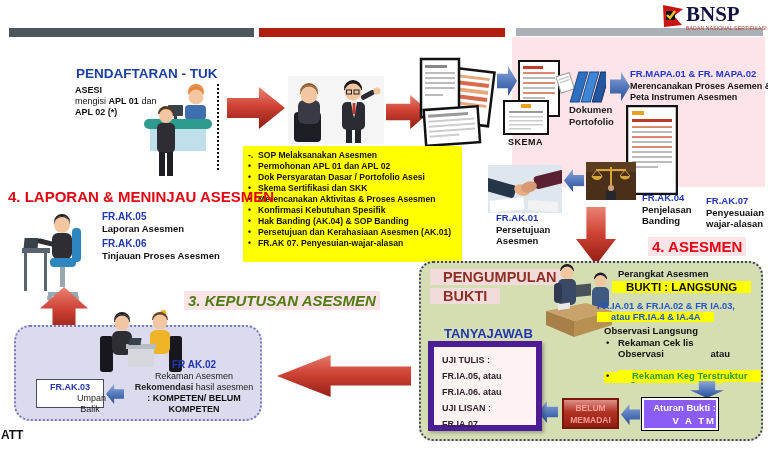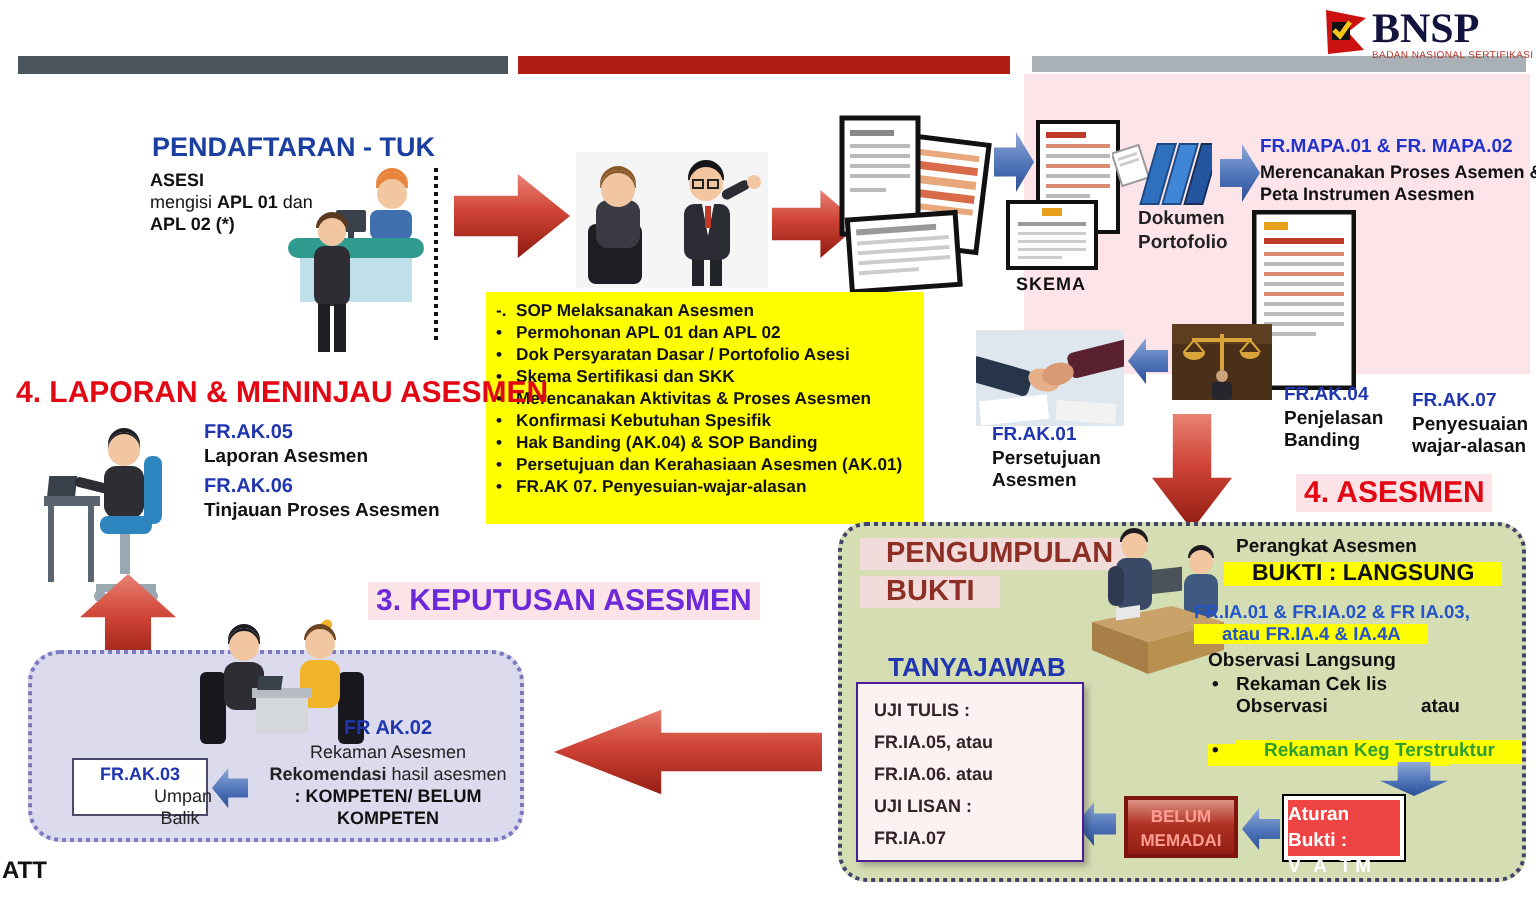--- a/index.html
+++ b/index.html
@@ -18,21 +18,21 @@
   
   .pink-panel{left:512px;top:37px;width:253px;height:150px;background:#fce4e8;}
   .green-panel{left:419px;top:261px;width:344px;height:180px;background:#d5ddb3;
                border:2px dotted #44446a;border-radius:14px;box-sizing:border-box;}
   .purple-panel{left:14px;top:325px;width:248px;height:96px;background:#dcdaed;
                 border:2px dotted #7a7ac0;border-radius:16px;box-sizing:border-box;}
   .yellow-box{left:243px;top:146px;width:219px;height:116px;background:#ffff00;padding:4px 5px;box-sizing:border-box;}
   
   .sec-title{font-weight:bold;font-size:15px;color:#e30613;white-space:nowrap;}
   .sec-pinkbg{background:#fbe3e8;padding:1px 4px;}
-  .t3{color:#6d28d9;}
+  .t3{color:#4d7c0f;font-style:italic;}
   
   .b{font-weight:bold;}
   .blue{color:#2036b1;}
   .s9{font-size:9px;line-height:11px;}
   .s95{font-size:9.5px;line-height:11.5px;}
   .s10{font-size:10px;line-height:12px;}
   .nw{white-space:nowrap;}
   .hl-y{background:#ffff00;padding:0 14px;}
   .hl-p{background:#f2dcdb;padding:0 13px;}
   .green-t{color:#2e9e33;}
@@ -48,28 +48,28 @@
   .red-a{background:linear-gradient(180deg,#e98273,#cf4335 45%,#8e1b10);filter:drop-shadow(1px 1px 1px rgba(0,0,0,.35));}
   .blue-a{background:linear-gradient(180deg,#8fa9d8,#4f74b8 55%,#2d4f96);filter:drop-shadow(1px 1px 1px rgba(0,0,0,.3));}
   .a-right{clip-path:polygon(0% 26%,55% 26%,55% 0%,100% 50%,55% 100%,55% 74%,0% 74%);}
   .a-left{clip-path:polygon(100% 26%,45% 26%,45% 0%,0% 50%,45% 100%,45% 74%,100% 74%);}
   .a-up{clip-path:polygon(26% 100%,26% 45%,0% 45%,50% 0%,100% 45%,74% 45%,74% 100%);}
   .a-down{clip-path:polygon(26% 0%,74% 0%,74% 55%,100% 55%,50% 100%,0% 55%,26% 55%);}
   .a-left-big{clip-path:polygon(100% 30%,40% 30%,40% 6%,0% 50%,40% 94%,40% 70%,100% 70%);}
   
   .frak03-box{left:36px;top:379px;width:68px;height:29px;background:#fff;border:1.5px solid #4a4a6a;
               text-align:center;padding-top:2px;box-sizing:border-box;}
-  .uji-box{left:428px;top:341px;width:114px;height:90px;background:#fdf2f2;border:1px solid #4c1d95;
+  .uji-box{left:428px;top:341px;width:114px;height:90px;background:#fdf2f2;border:6px solid #4c1d95;
            box-shadow:2px 2px 3px rgba(0,0,0,.25);padding:5px 8px;box-sizing:border-box;}
   .uji-line{font-size:9px;font-weight:bold;color:#33222a;line-height:16px;}
   .belum-box{left:562px;top:398px;width:57px;height:31px;border:2px solid #7d150c;box-sizing:border-box;
              background:linear-gradient(180deg,#dc9186,#b03224 45%,#921d12);
              color:#ff9d92;font-size:8.5px;font-weight:bold;text-align:center;line-height:12px;padding-top:2px;}
-  .aturan-box{left:642px;top:398px;width:60px;height:32px;background:#ef4444;border:2px solid #fff;
-              box-shadow:0 0 0 1px #000;box-sizing:border-box;color:#fff;text-align:left;
+  .aturan-box{left:642px;top:398px;width:76px;height:32px;background:#8b5cf6;border:2px solid #fff;
+              box-shadow:0 0 0 1px #000;box-sizing:border-box;color:#fff;text-align:right;
               font-size:9.5px;font-weight:bold;line-height:13px;padding-top:1px;}
   .aturan-box .sp{letter-spacing:2px;}
   .illus{overflow:hidden;}
   .peng-title{font-size:14.5px;font-weight:bold;color:#8d2f24;line-height:19px;}
   .obs-row{display:flex;justify-content:space-between;width:112px;}
   .att{left:1px;top:428px;font-size:12px;font-weight:bold;color:#111;}
 </style>
 </head>
 <body>
 

